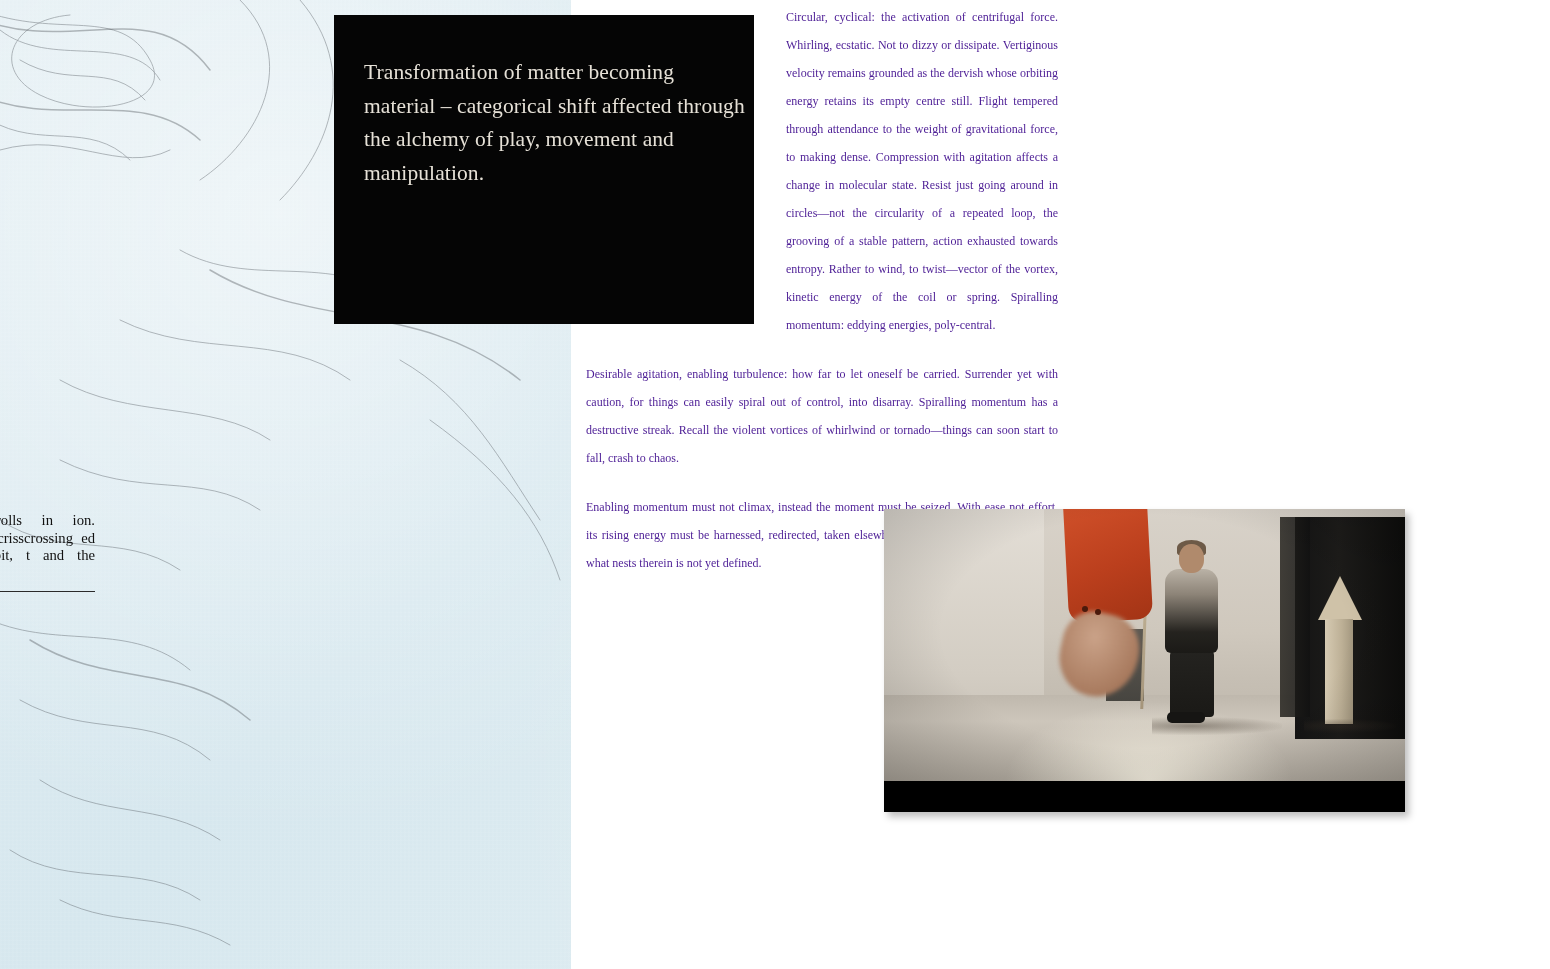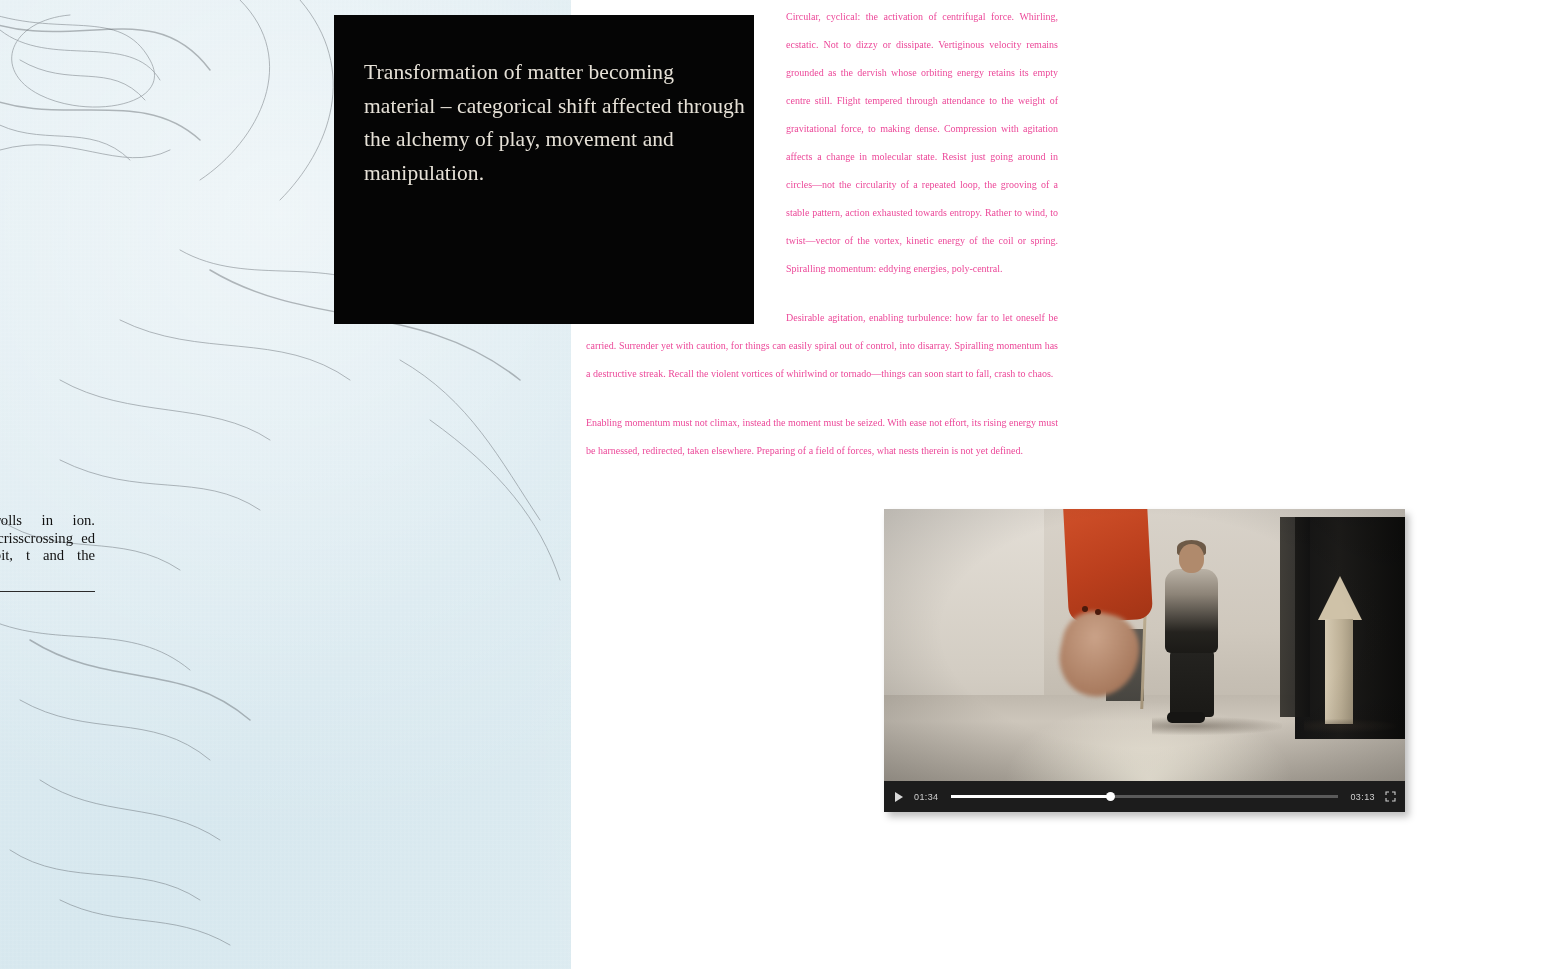--- a/index.html
+++ b/index.html
@@ -77,23 +77,23 @@
 
   
   #col-right {
     position: absolute;
     left: 586px;
     top: 3px;
     width: 472px;
     z-index: 4;
   }
   .para {
-    font-size: 10px;
+    font-size: 12px;
     line-height: 28px;
-    color: #ec4899;
+    color: #4c1d95;
     text-align: justify;
     margin: 0 0 21px 0;
     font-family: "Liberation Serif", serif;
   }
   
   #para-1 {
     text-align: justify;
   }
   #para-1 .float-shape {
     float: left;
@@ -433,32 +433,13 @@
     <div class="v-cone"></div>
     <div class="v-cone-body"></div>
     <div class="v-cone-shadow"></div>
     <div class="v-redsleeve"></div>
     <div class="v-arm"></div>
     <div class="v-dot1"></div>
     <div class="v-dot2"></div>
     <div class="v-vignette"></div>
   </div>
 
-  <div id="video-controls">
-    <div id="play-button"></div>
-    <div class="time-label">01:34</div>
-    <div id="scrub-track">
-      <div id="scrub-progress" style="width: 41%;"></div>
-      <div id="scrub-handle" style="left: 41%;"></div>
-    </div>
-    <div class="time-label">03:13</div>
-    <div id="fullscreen-button">
-      <svg width="11" height="11" viewBox="0 0 11 11">
-        <g stroke="#cfcfcf" stroke-width="1.1" fill="none">
-          <path d="M1,4 L1,1 L4,1"></path>
-          <path d="M7,1 L10,1 L10,4"></path>
-          <path d="M10,7 L10,10 L7,10"></path>
-          <path d="M4,10 L1,10 L1,7"></path>
-        </g>
-      </svg>
-    </div>
-  </div>
 </div>
 
 </body></html>

